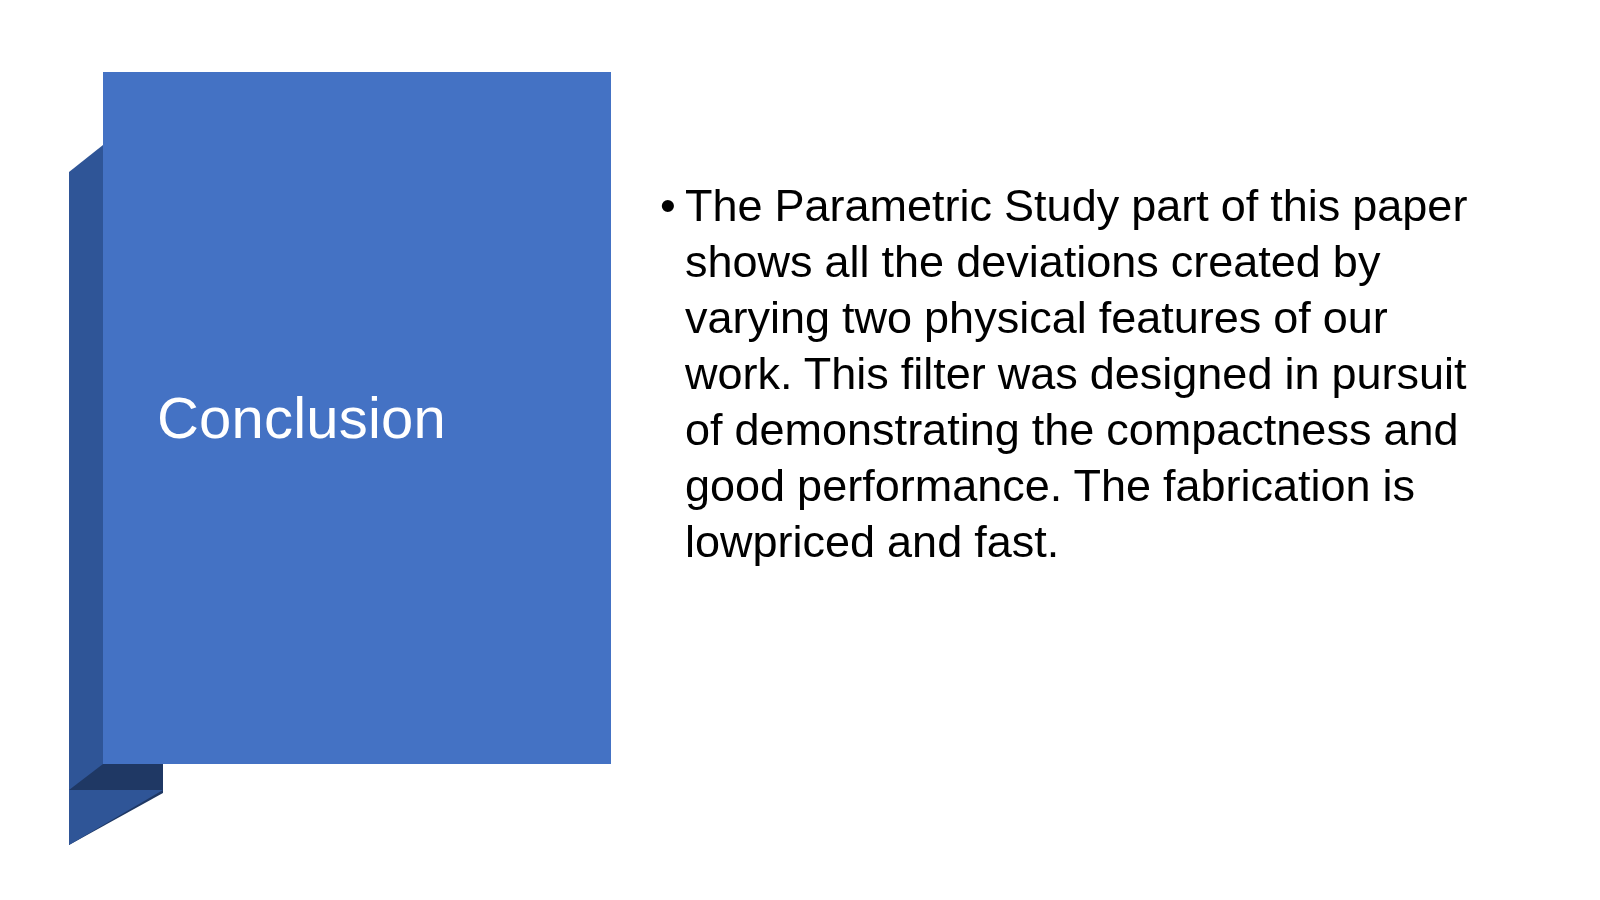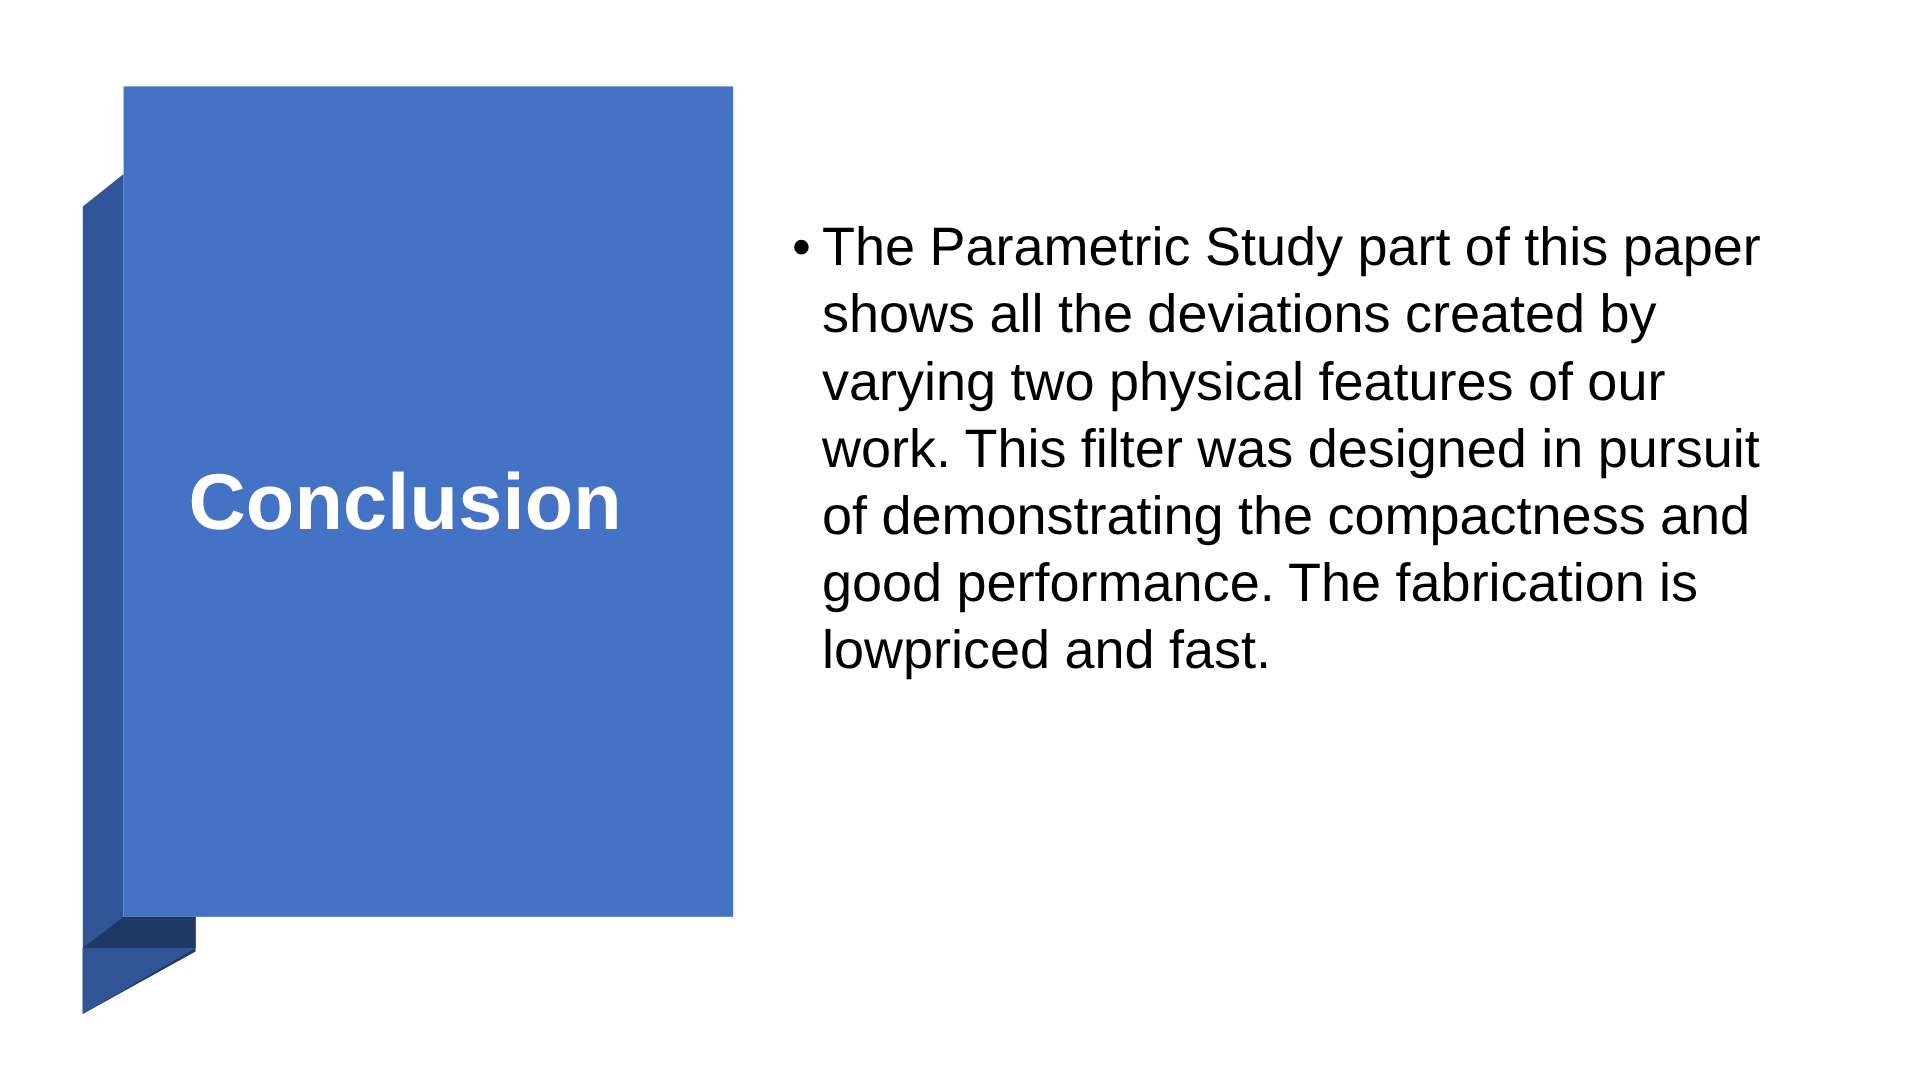--- a/index.html
+++ b/index.html
@@ -42,22 +42,22 @@
     left: 112px;
     top: 72px;
     width: 500px;
     height: 692px;
     display: flex;
     align-items: center;
     justify-content: flex-start;
   }
   .title-text {
     font-family: "Liberation Sans", sans-serif;
-    font-size: 66px;
-    font-weight: 700;
+    font-size: 58px;
+    font-weight: 400;
     letter-spacing: 0.2px;
     color: #ffffff;
     line-height: 1.1;
     padding-left: 45px;
     white-space: nowrap;
     -webkit-font-smoothing: antialiased;
   }
 
   
   .body-block {

